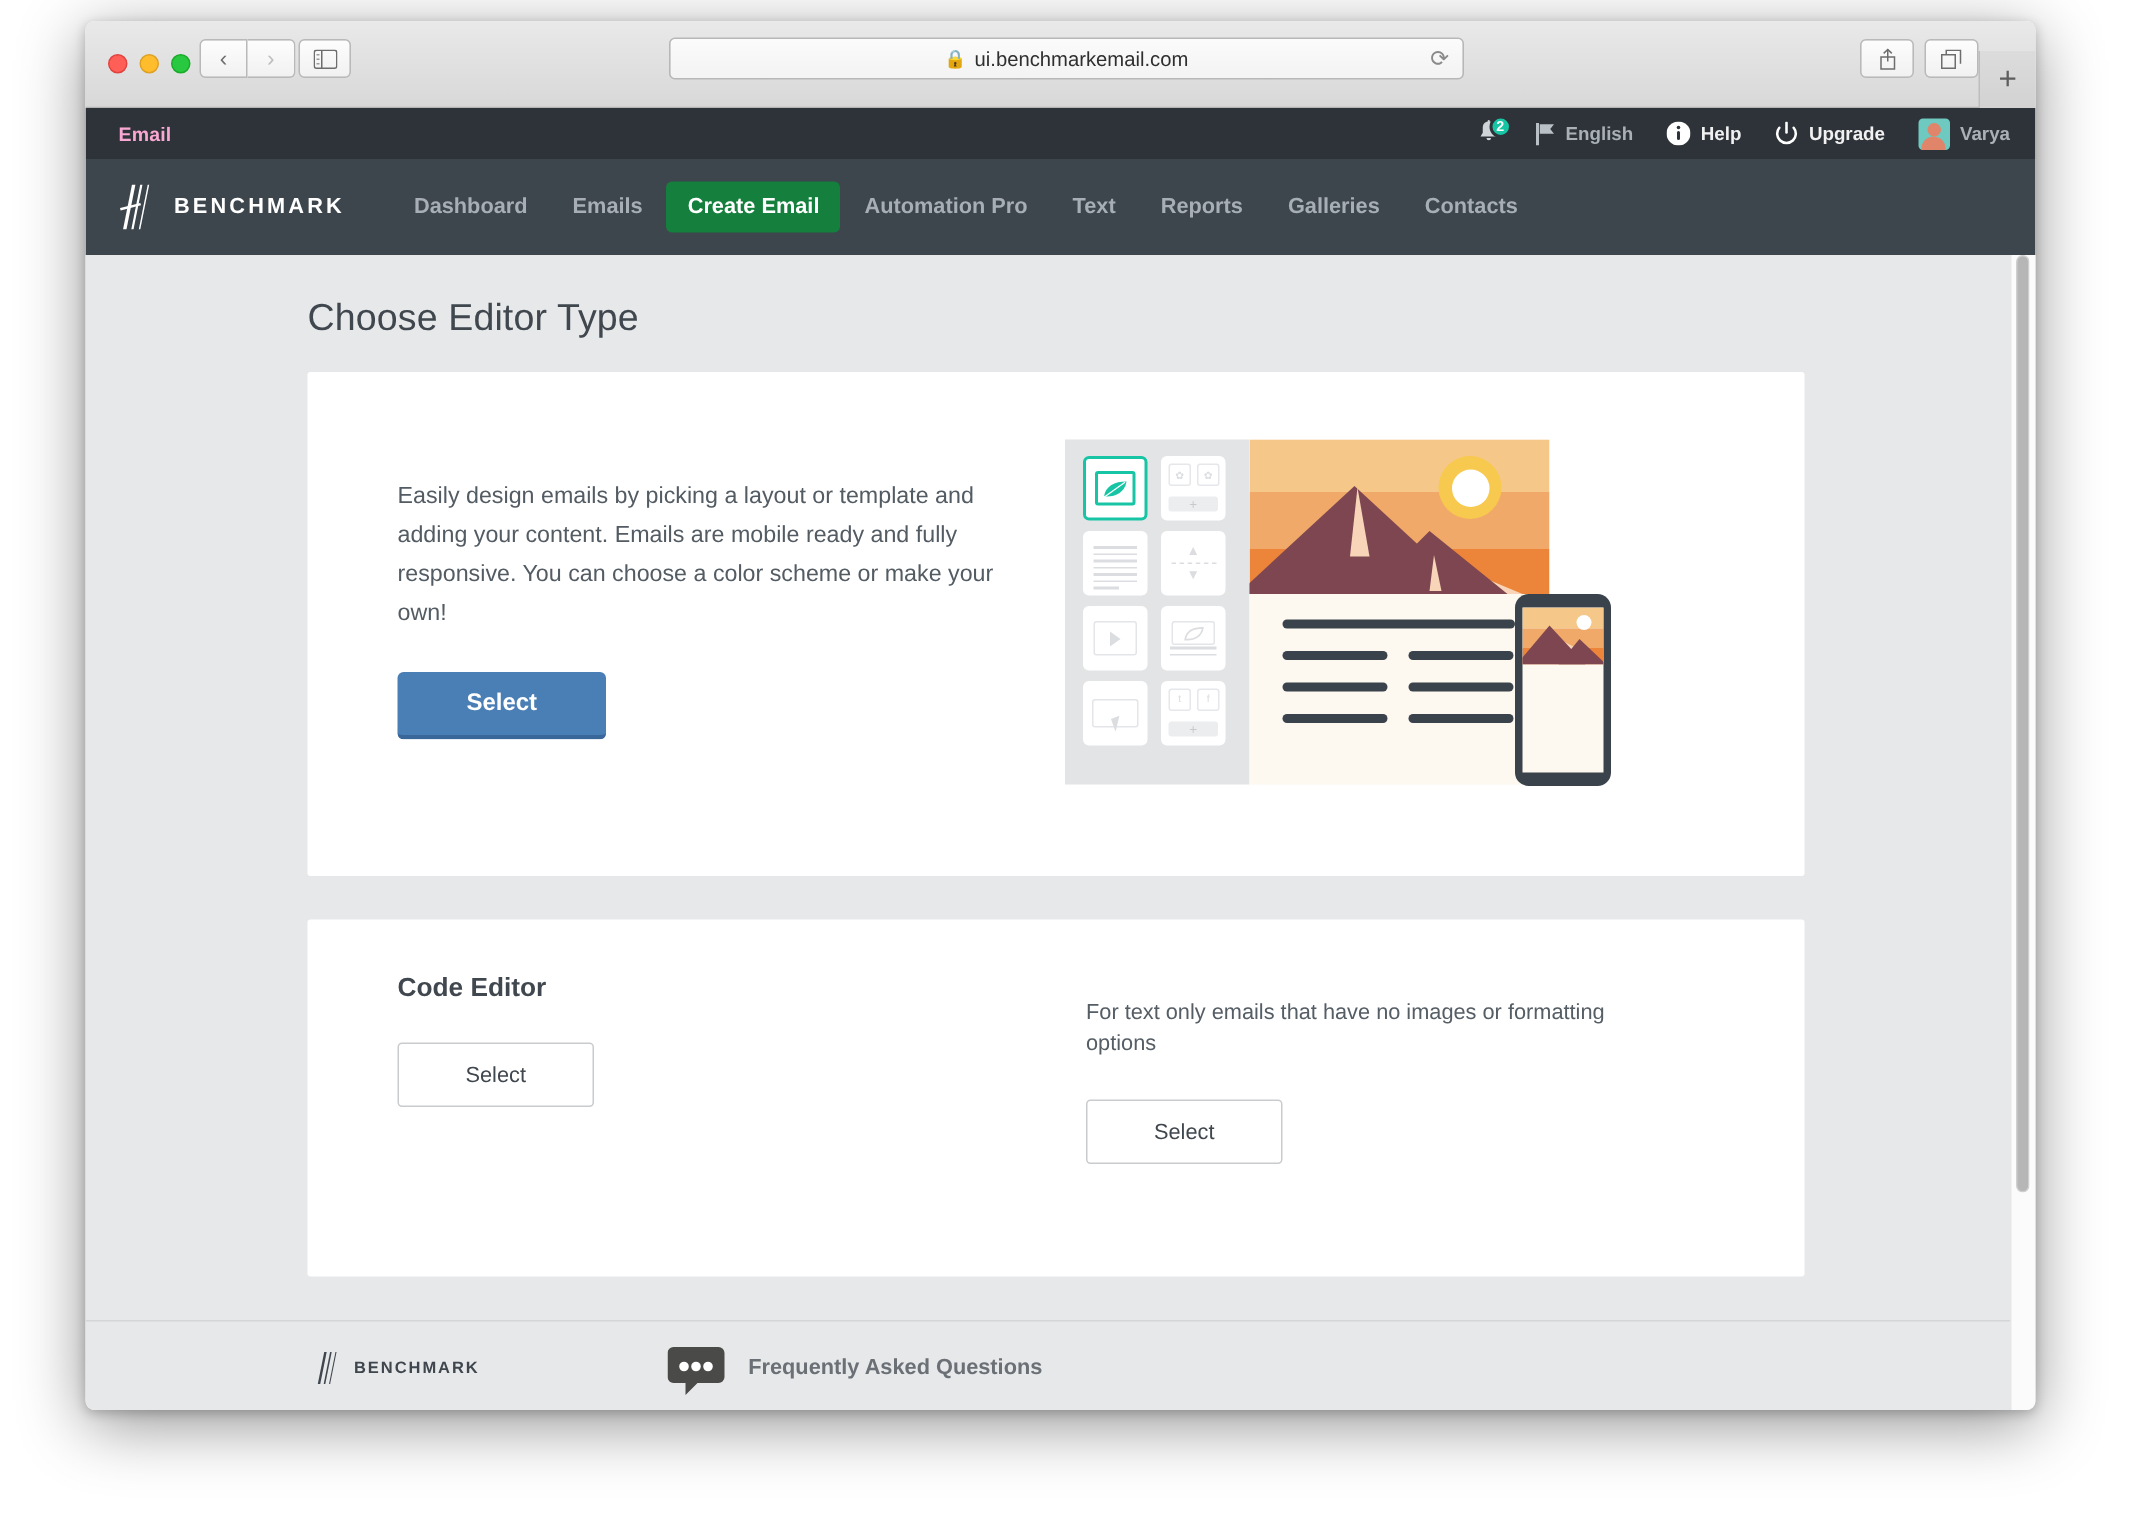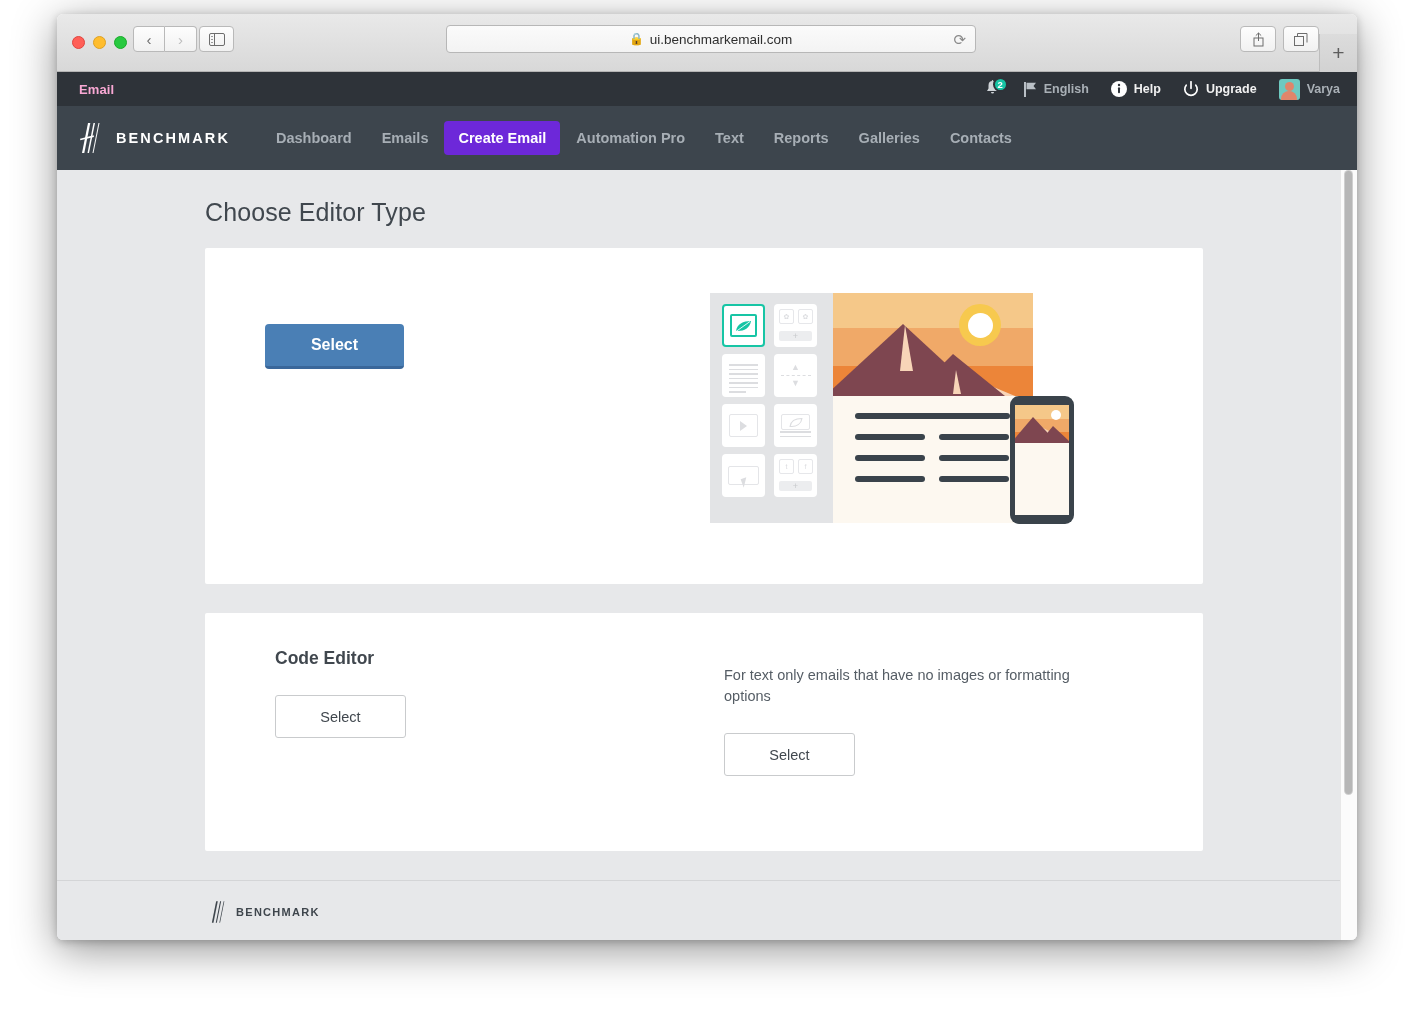--- a/index.html
+++ b/index.html
@@ -138,21 +138,21 @@
   .logo .mark { width: 28px; height: 30px; }
   .logo .word {
     color: #ffffff; font-size: 14.5px; font-weight: 700; letter-spacing: 2.1px;
   }
   .navlinks { display: flex; align-items: center; margin-left: 32px; gap: 2px; }
   .navlink {
     padding: 9px 14px; border-radius: 4px;
     color: #a7aeb5; font-size: 14.5px; font-weight: 700;
     white-space: nowrap;
   }
-  .navlink.active { background: #6d28d9; color: #ffffff; }
+  .navlink.active { background: #15803d; color: #ffffff; }
 
   
   .pagewrap {
     position: relative;
     height: 770px;
     background: #e7e8ea;
     overflow: hidden;
   }
 
   .pagetitle {
@@ -337,21 +337,21 @@
   }
   .ph-slope {
     position:absolute; left:22px; bottom:0; width:0; height:0;
     border-right: 36px solid transparent; border-bottom: 18px solid #f8d5b8;
   }
   .ph-lines { position: absolute; left: 7px; top: 50px; width: 40px; }
   .ph-lines .bl { width: 40px; height: 4px; margin-bottom: 13px; }
 
   
   .col { position: absolute; top: 35px; }
-  .col.left { left: 70px; width: 420px; }
+  .col.left { left: 60px; width: 420px; }
   .col.right { left: 519px; width: 420px; }
   .col-title { font-size: 17.5px; font-weight: 700; color: #40474e; }
   .col-body {
     margin-top: 17px; font-size: 14.5px; line-height: 21px; color: #555d65;
     width: 395px;
   }
   .btn-outline {
     margin-top: 26px;
     width: 131px; height: 43px;
     background: #ffffff; border: 1px solid #c9cbcd; border-radius: 3px;
@@ -510,20 +510,21 @@
       <div class="navlink">Contacts</div>
     </div>
   </div>
 
   <div class="pagewrap">
 
     <h1 class="pagetitle">Choose Editor Type</h1>
 
     <div class="card one">
       <div class="dd-left">
+        <div class="dd-body">Easily design emails by picking a layout or template and adding your content. Emails are mobile ready and fully responsive. You can choose a color scheme or make your own!</div>
         <button class="btn-primary">Select</button>
       </div>
 
       <div class="illus">
         <div class="ill-palette">
           <div class="tilegrid">
 
             <div class="tile sel">
               <span class="leafbox">
                 <svg width="19" height="14" viewBox="0 0 19 14">
@@ -663,20 +664,29 @@
       <div class="f-logo">
         <svg width="20" height="22" viewBox="0 0 28 30">
           <path d="M10 0 L4 30 L6.3 30 L12.3 0 Z" fill="#3f464d"></path>
           <path d="M15.5 0 L9.5 30 L11 30 L17 0 Z" fill="#3f464d"></path>
           <path d="M20.5 0 L14.5 30 L15.5 30 L21.5 0 Z" fill="#3f464d"></path>
         </svg>
         <span class="word">BENCHMARK</span>
       </div>
 
 
+      <div class="f-item faq">
+        <svg width="40" height="40" viewBox="0 0 40 40">
+          <path d="M4 6 H34 A4 4 0 0 1 38 10 V26 A4 4 0 0 1 34 30 H20 L12 38 V30 H4 A4 4 0 0 1 0 26 V10 A4 4 0 0 1 4 6 Z" fill="#4a4a48"></path>
+          <circle cx="11" cy="19" r="3.2" fill="#ffffff"></circle>
+          <circle cx="19" cy="19" r="3.2" fill="#ffffff"></circle>
+          <circle cx="27" cy="19" r="3.2" fill="#ffffff"></circle>
+        </svg>
+        <span class="f-label">Frequently Asked Questions</span>
+      </div>
     </div>
 
     <div class="vtrack">
       <div class="vscroll"></div>
     </div>
 
   </div>
 </div>
 
 </body></html>

